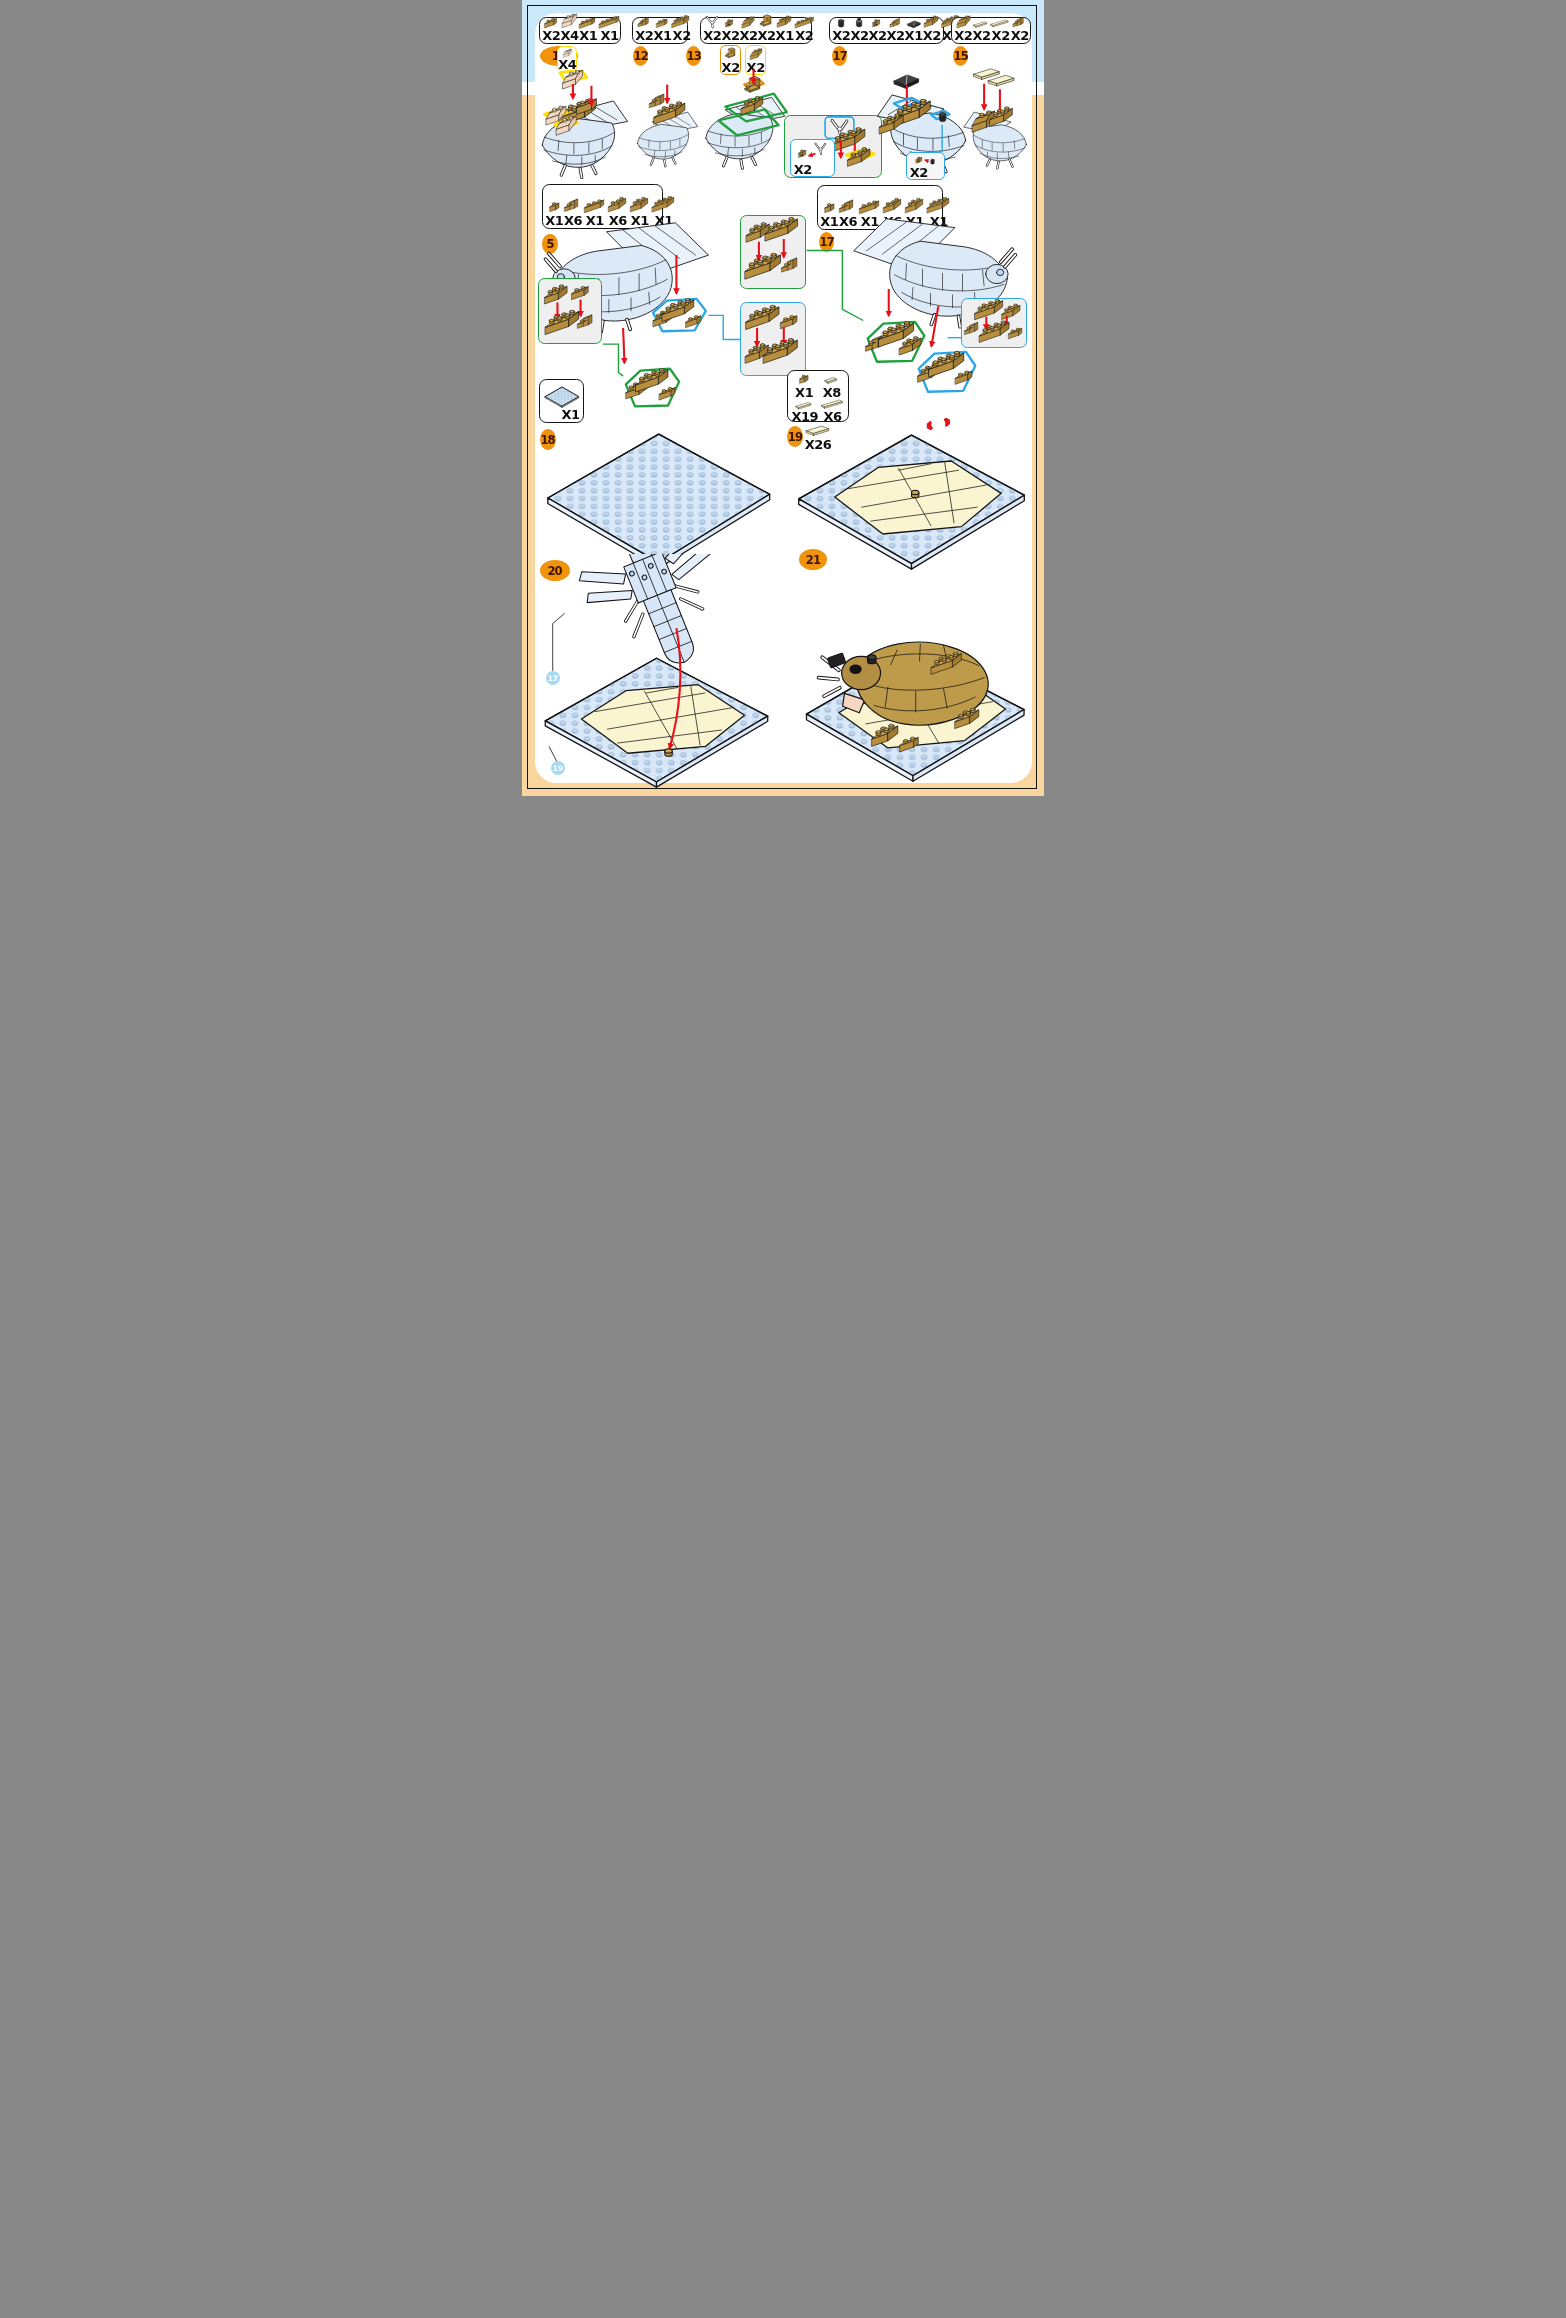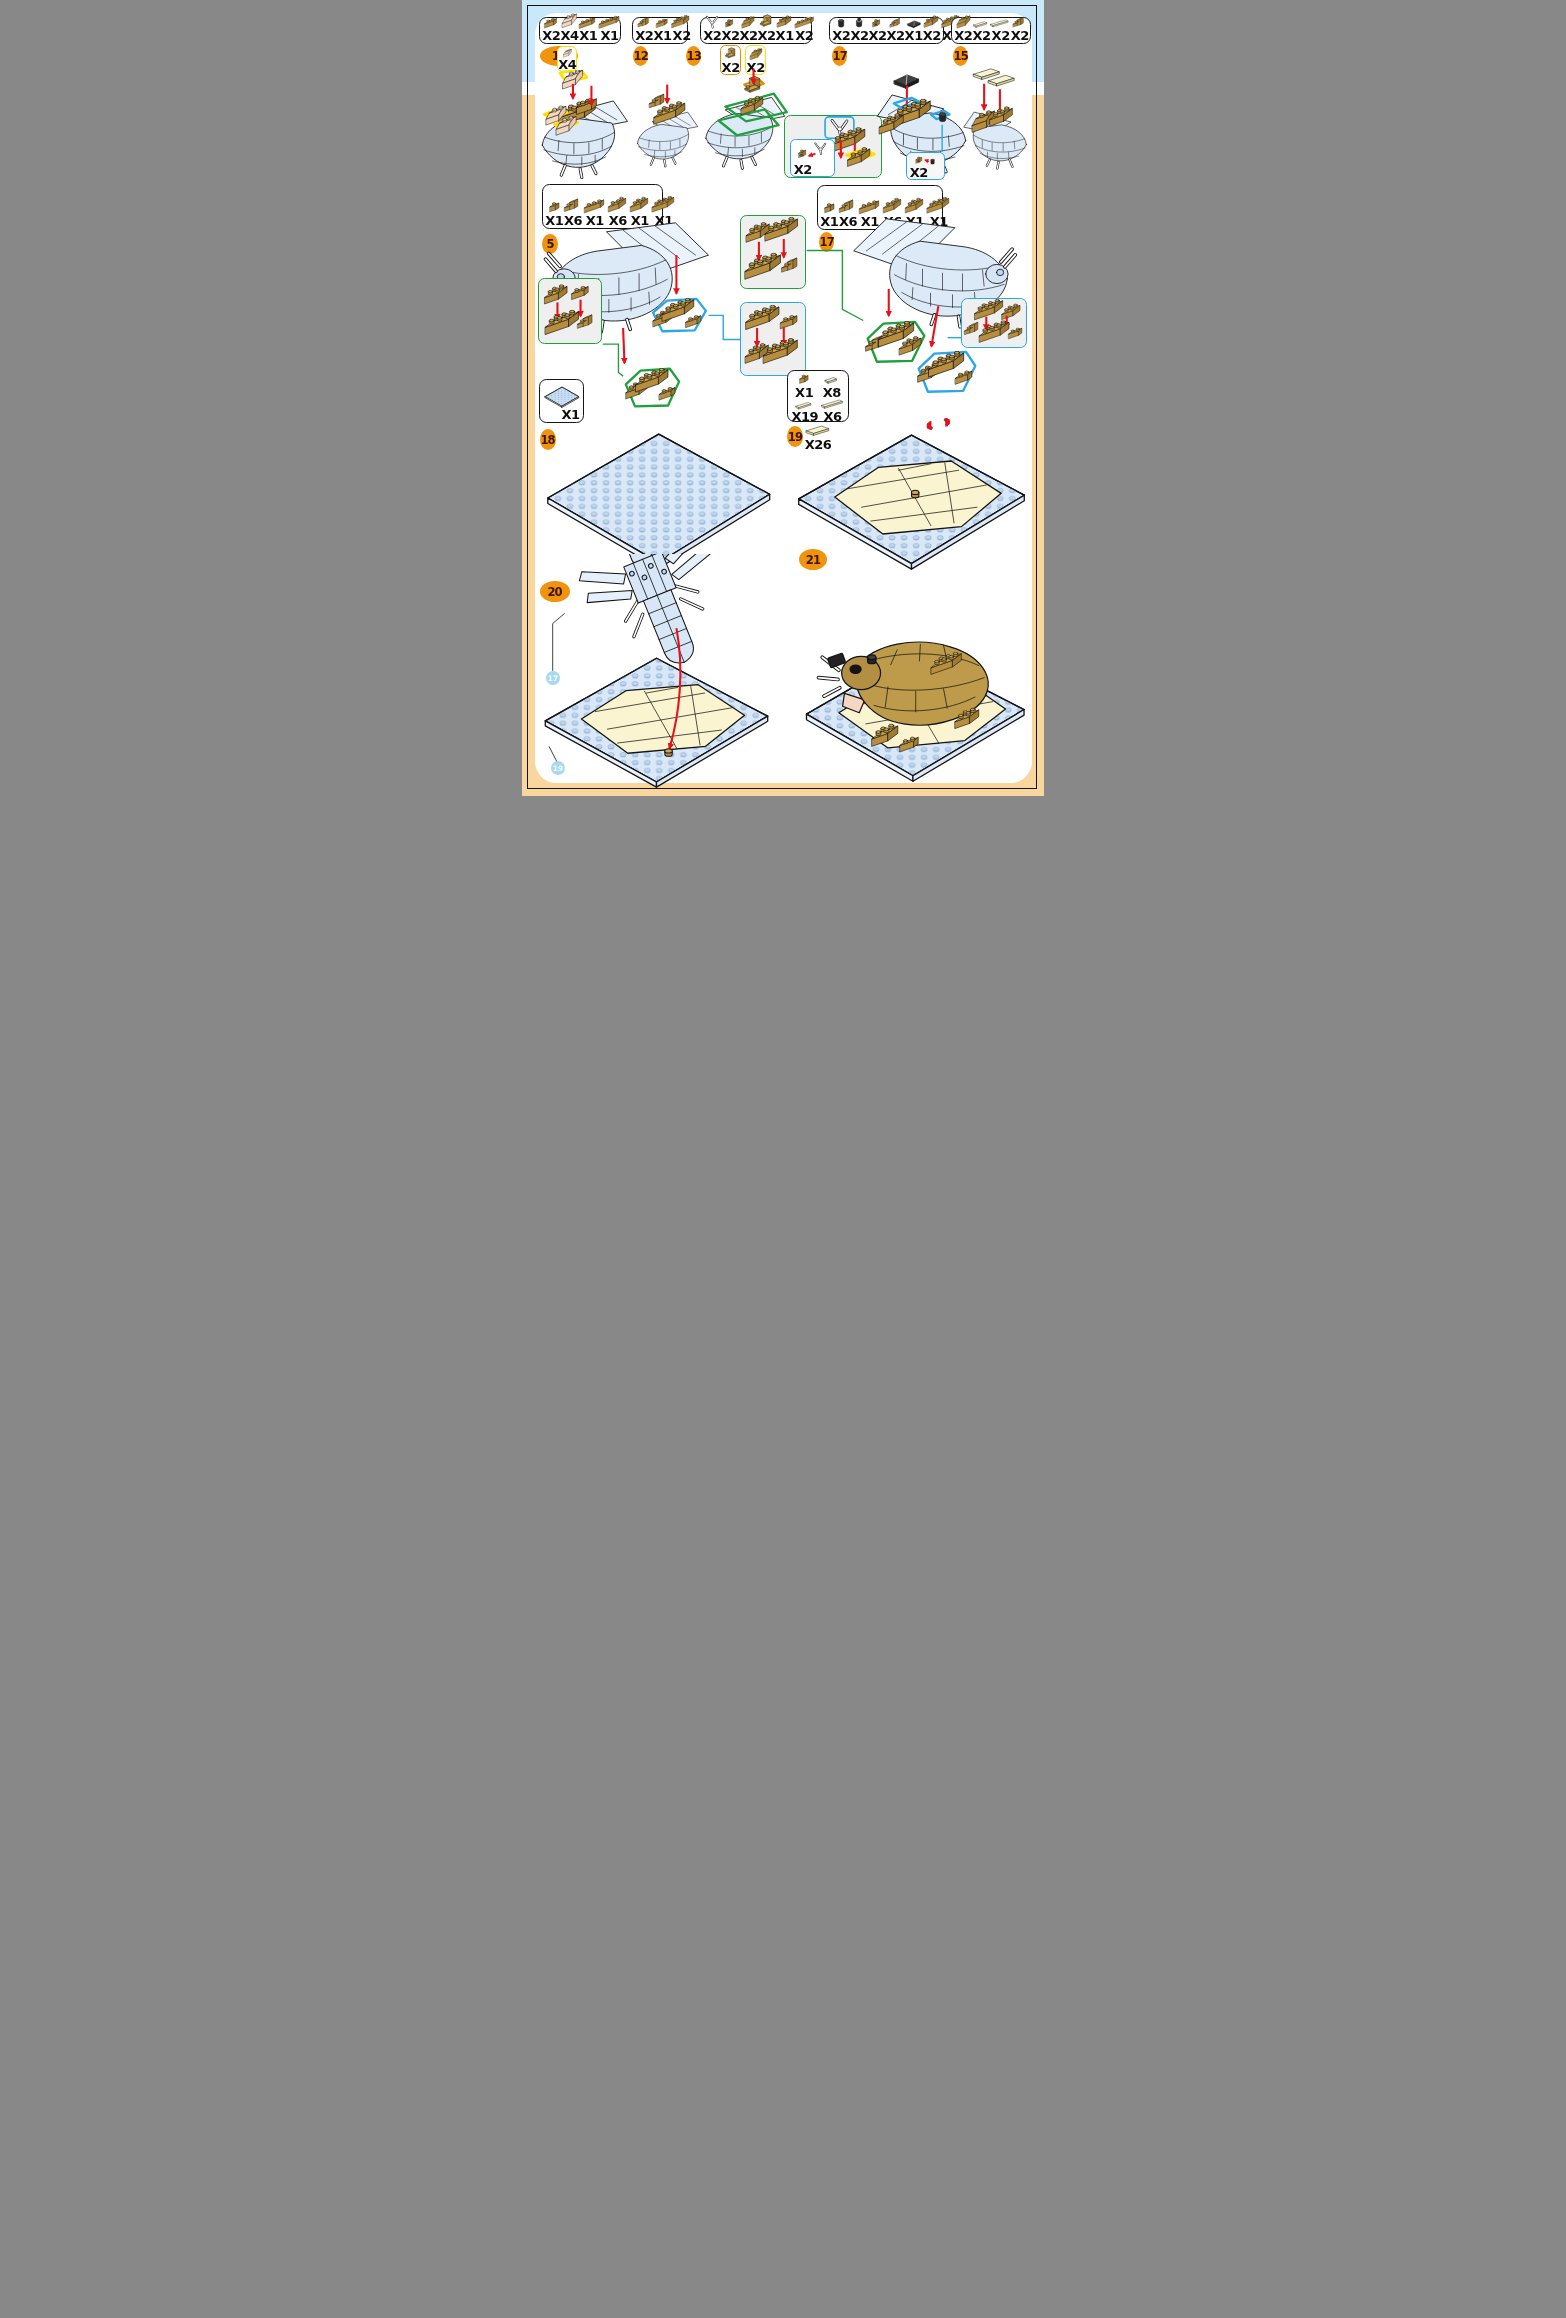--- a/index.html
+++ b/index.html
@@ -872,21 +872,21 @@
       <polygon points="258,302 502,154 502,166 258,314" fill="#DDE9F7"></polygon>
       <polygon points="92,158 186,94 344,80 452,150 366,222 196,238" fill="#FAF4D0"></polygon>
       <path class="det" d="M120,140 L360,100 M150,180 L420,132 M170,210 L400,180 M230,96 L300,220 M300,86 L230,100 M330,84 L350,214"></path>
     </g>
     <g style="--t:#CDA64E;--f:#B88E3C;--s:#A07A2E" class="ln">
       <path class="f-frt" d="M258,148 v7 a8,4.5 0 0 0 16,0 v-7"></path>
         <ellipse class="f-top" cx="266" cy="148" rx="8" ry="4.5"></ellipse>
     </g>
   </svg>
 
-  <div class="badge" style="left:17.6px;top:581px;width:30px;height:21.3px">
+  <div class="badge" style="left:17.6px;top:560px;width:30px;height:21.3px">
       <span>20</span>
     </div>
   <svg class="abs" style="left:13px;top:554px" width="249" height="234" viewBox="0 0 537 505">
     <g class="ln" style="stroke-width:2.8">
       <polygon points="22,360 262,225 502,350 262,492" fill="#D9E8F8"></polygon>
       <polygon points="22,360 262,225 502,350 262,492" fill="url(#pstud)"></polygon>
       <polygon points="22,360 262,492 262,503 22,371" fill="#EAF2FB"></polygon>
       <polygon points="262,492 502,350 502,361 262,503" fill="#DDE9F7"></polygon>
       <polygon points="100,356 196,295 352,282 452,348 368,415 200,430" fill="#FAF4D0"></polygon>
       <path class="det" d="M130,340 L366,300 M156,378 L424,332 M178,408 L402,380 M236,296 L306,420 M308,288 L240,300 M336,286 L356,412"></path>

